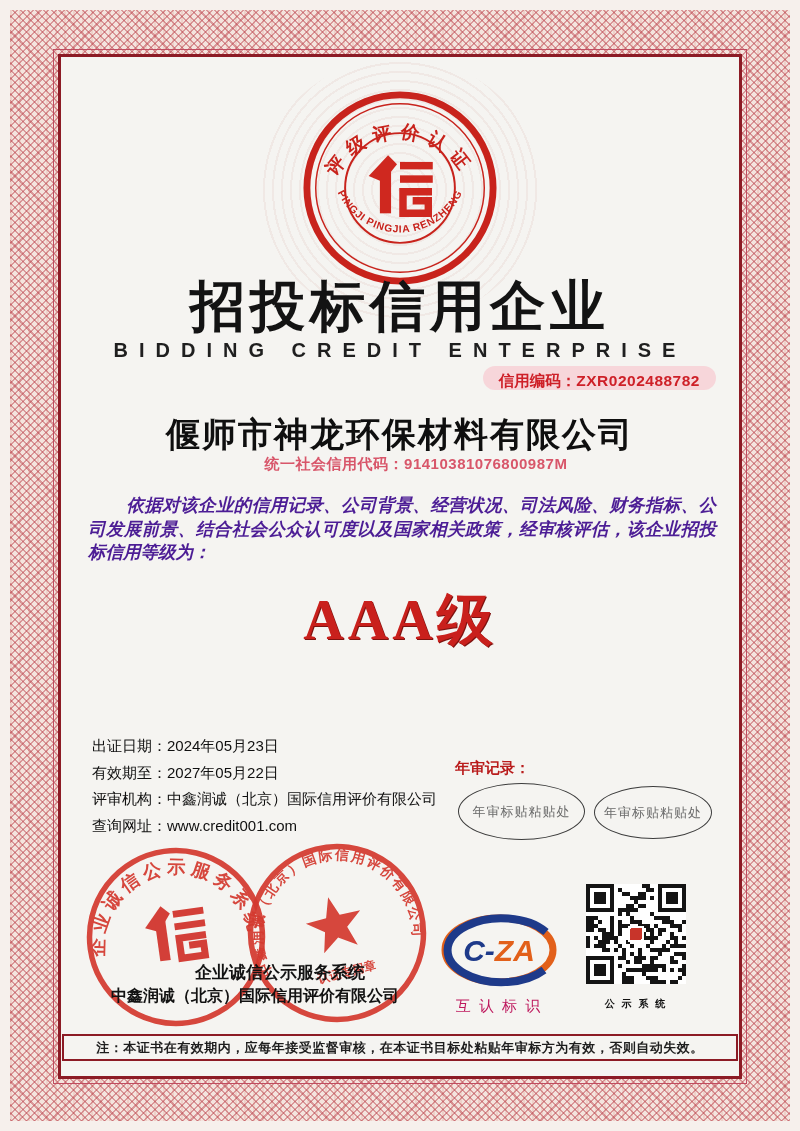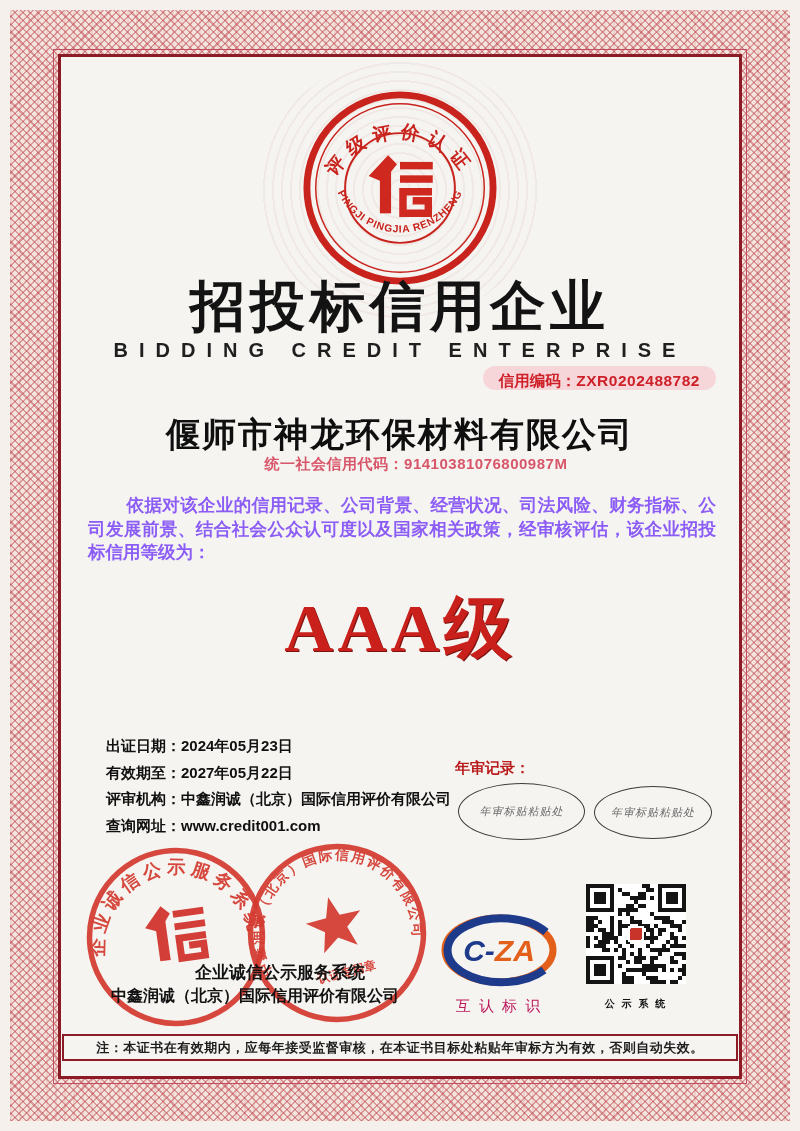--- a/index.html
+++ b/index.html
@@ -43,34 +43,34 @@
   .badge .val { font-family:"Liberation Sans", sans-serif; letter-spacing:0.5px; }
 
   .company { position:absolute; left:0; top:412px; width:100%; text-align:center;
     font-size:34px; font-weight:900; letter-spacing:2px; color:#0f0f0f;
     font-family:"Liberation Serif", serif; }
   .uscc { position:absolute; left:0; top:455px; width:100%; text-align:center;
     font-size:15px; font-weight:700; color:#d8566a; letter-spacing:0.5px;padding-left:32px; }
 
   .body-text { position:absolute; left:88px; top:494px; width:628px;
     font-family:"Liberation Serif", serif; font-size:17.5px; font-weight:700;
-    line-height:23.5px; color:#8b5cf6; text-align:justify; text-indent:2.2em; }
+    line-height:23.5px; color:#4c1d95; text-align:justify; text-indent:2.2em;font-style:italic; }
 
   .rating { position:absolute; left:0; top:583px; width:100%; text-align:center;
-    font-family:"Liberation Serif", serif; font-size:68px; font-weight:900;
+    font-family:"Liberation Serif", serif; font-size:56px; font-weight:900;
     color:#c9201c; letter-spacing:4px; text-shadow:1px 1px 0 #7d120f; }
 
   .details { position:absolute; left:92px; top:733px; }
-  .detail-row { display:flex; font-size:15px; font-weight:700; color:#101010; line-height:26.5px;margin-left:14px; }
+  .detail-row { display:flex; font-size:15px; font-weight:400; color:#101010; line-height:26.5px; }
   .detail-row .lbl { white-space:pre; }
 
   .annual-label { position:absolute; left:455px; top:759px; font-size:15px; font-weight:800; color:#b91c1c; }
   .sticker { position:absolute; border:1.5px solid #3c3c3c; border-radius:50%;
     display:flex; align-items:center; justify-content:center;
-    font-size:11px; color:#6a6a6a; letter-spacing:1px; background:transparent;font-style:italic; }
+    font-size:13px; color:#6a6a6a; letter-spacing:1px; background:transparent; }
   .sticker1 { left:458px; top:783px; width:127px; height:57px; }
   .sticker2 { left:594px; top:786px; width:118px; height:53px; }
 
   .stamp { position:absolute; opacity:.93; }
   .stamp-left  { left:84px;  top:845px; width:184px; height:184px; transform:rotate(-8deg); }
   .stamp-right { left:245px; top:841px; width:184px; height:184px; transform:rotate(-14deg); }
 
   .caption1 { position:absolute; left:140px; top:961px; width:280px; text-align:center;
     font-size:17px; font-weight:800; color:#121212; }
   .caption2 { position:absolute; left:93px; top:986px; width:324px; text-align:center;

